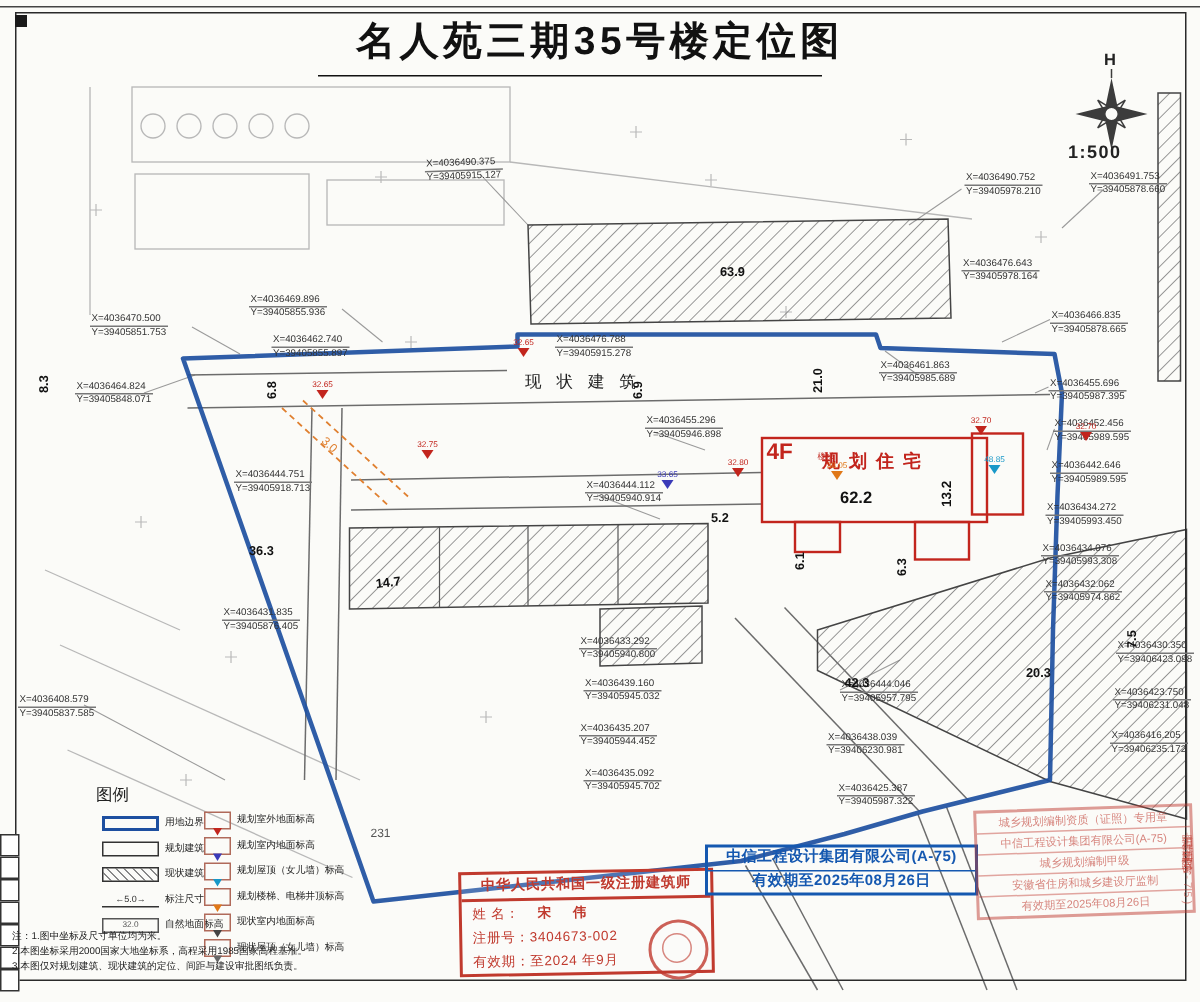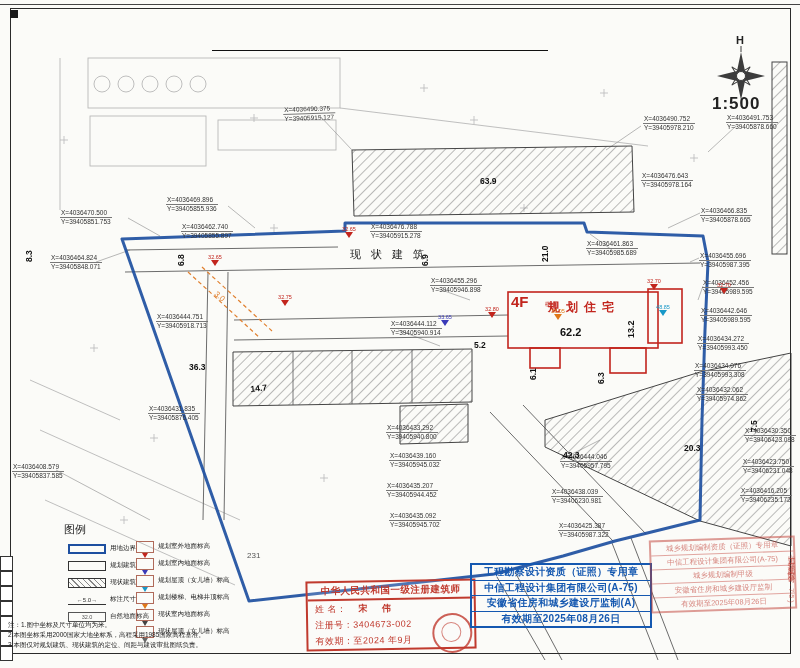--- a/index.html
+++ b/index.html
@@ -10,21 +10,21 @@
   .topline{position:absolute;top:4px;left:0;width:800px;border-top:1.2px solid #444;}
   .frame{position:absolute;left:10px;top:8px;width:779px;height:644px;border:1.5px solid #2a2a2a;}
   .corner-sq{position:absolute;left:10px;top:10px;width:8px;height:8px;background:#1a1a1a;}
   .film-box{position:absolute;left:0;width:11px;height:13px;border:1px solid #333;background:#fff;}
   
   .title{position:absolute;left:0;top:10px;width:100%;text-align:center;
          font-size:26px;font-weight:bold;letter-spacing:3px;color:#111;}
   .title-underline{position:absolute;left:212px;top:50px;width:336px;border-top:1.6px solid #111;}
   
   .compass-n{position:absolute;left:736px;top:34px;font-size:11px;font-weight:bold;color:#222;}
-  .scale-label{position:absolute;left:712px;top:94px;font-size:17px;font-weight:bold;letter-spacing:1px;color:#222;}
+  .scale-label{position:absolute;left:712px;top:94px;font-size:12px;font-weight:bold;letter-spacing:1px;color:#222;}
   
   .cl{position:absolute;font-size:6.5px;line-height:8px;white-space:nowrap;color:#333;transform-origin:left top;}
   .cl-x{border-bottom:0.5px solid #777;padding:0 1px;}
   .cl-y{padding:0 1px;}
   
   .dim{position:absolute;font-size:8.5px;font-weight:bold;color:#111;white-space:nowrap;transform-origin:left top;}
   
   .mk{position:absolute;width:22px;text-align:center;transform-origin:left top;}
   .mk-v{font-size:5.5px;line-height:6px;}
   .mk-t{width:0;height:0;margin:0 auto;border:4px solid transparent;border-bottom:none;}
@@ -187,20 +187,21 @@
   <div class="frame"></div>
   <div class="corner-sq"></div>
   <div class="film-box" style="top:556px;"></div>
   <div class="film-box" style="top:571px;"></div>
   <div class="film-box" style="top:586px;"></div>
   <div class="film-box" style="top:601px;"></div>
   <div class="film-box" style="top:616px;"></div>
   <div class="film-box" style="top:631px;"></div>
   <div class="film-box" style="top:646px;"></div>
 
+  <div class="title">名人苑三期35号楼定位图</div>
   <div class="title-underline"></div>
   <div class="compass-n">H</div>
   <div class="scale-label">1:500</div>
 
   <div class="street">现状建筑</div>
   <div class="b-4f">4F</div>
   <div class="b-stair">楼梯</div>
   <div class="b-name">规划住宅</div>
   <div class="b-width">62.2</div>
   <div class="b-depth">13.2</div>
@@ -343,21 +344,21 @@
 
   <div class="dim" style="left: 24px; top: 262px; transform: rotate(-90deg);">8.3</div>
       <div class="dim" style="left: 176px; top: 266px; transform: rotate(-90deg);">6.8</div>
       <div class="dim" style="left: 420px; top: 266px; transform: rotate(-90deg);">6.9</div>
       <div class="dim" style="left: 540px; top: 262px; transform: rotate(-90deg);">21.0</div>
       <div class="dim" style="left: 474px; top: 340px;">5.2</div>
       <div class="dim" style="left: 528px; top: 380px; transform: rotate(-90deg);">6.1</div>
       <div class="dim" style="left: 596px; top: 384px; transform: rotate(-90deg);">6.3</div>
       <div class="dim" style="left: 480px; top: 176px;">63.9</div>
       <div class="dim" style="left: 250px; top: 384px; transform: rotate(-6deg);">14.7</div>
-      <div class="dim" style="left: 166px; top: 362px; padding-left: 23px;">36.3</div>
+      <div class="dim" style="left: 166px; top: 362px;">36.3</div>
       <div class="dim" style="left: 563px; top: 430px; margin-top: 20px;">42.3</div>
       <div class="dim" style="left: 684px; top: 443px;">20.3</div>
       <div class="dim" style="left: 749px; top: 432px; transform: rotate(-90deg);">7.5</div>
     </div>
 
   <div>
 
   <div class="mk" data-c="red" style="left: 204px; top: 254px;">
         <div class="mk-v">32.65</div>
         <div class="mk-t"></div>
@@ -456,23 +457,21 @@
 
   <div class="stamp-arch">
     <div class="hd">中华人民共和国一级注册建筑师</div>
     <div class="rw"><span>姓 名：</span><span class="nm">宋 伟</span></div>
     <div class="rw"><span>注册号：</span><span>3404673-002</span></div>
     <div class="rw"><span>有效期：</span><span>至2024 年9月</span></div>
     <div class="arch-seal"></div>
   </div>
 
   <div class="stamp-blue">
-    <div class="ln">工程勘察设计资质（证照）专用章</div>
     <div class="ln">中信工程设计集团有限公司(A-75)</div>
-    <div class="ln">安徽省住房和城乡建设厅监制(A)</div>
     <div class="ln">有效期至2025年08月26日</div>
   </div>
 
   <div class="stamp-faint">
     <div class="ln">城乡规划编制资质（证照）专用章</div>
     <div class="ln">中信工程设计集团有限公司(A-75)</div>
     <div class="ln">城乡规划编制甲级</div>
     <div class="ln">安徽省住房和城乡建设厅监制</div>
     <div class="ln">有效期至2025年08月26日</div>
   </div>

